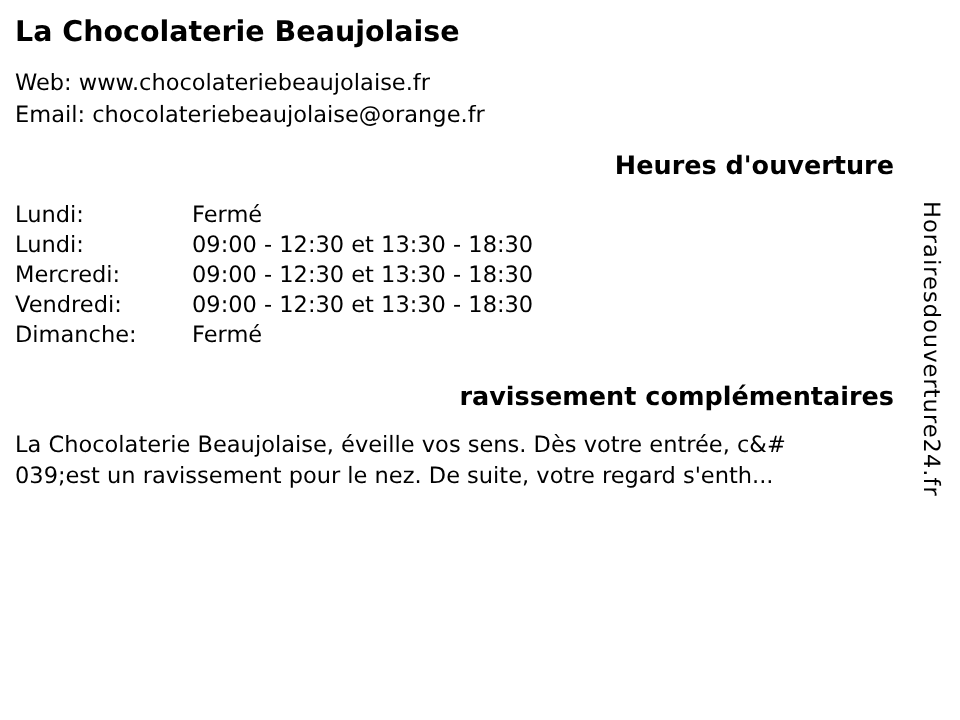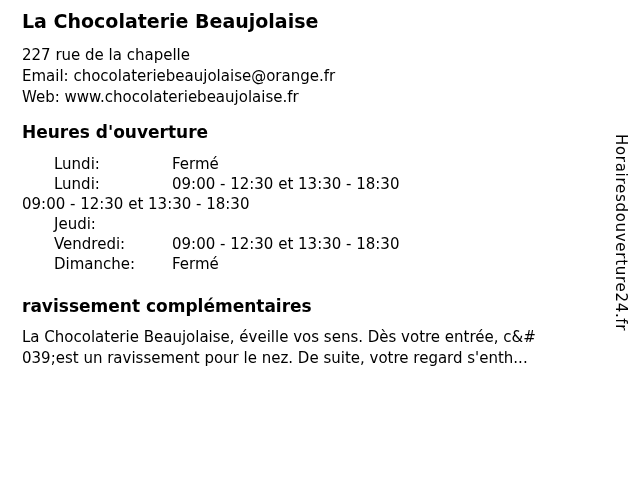--- a/index.html
+++ b/index.html
@@ -9,52 +9,52 @@
   }
   body {
     width: 640px;
     height: 480px;
     position: relative;
     overflow: hidden;
     color: #000000;
     font-family: "DejaVu Sans", "Liberation Sans", sans-serif;
   }
   .content {
-    padding: 10px 0 0 22px;
+    padding: 10px 0 0 10px;
     width: 586px;
   }
   .page-title {
     font-size: 19px;
     line-height: 23px;
     font-weight: bold;
     margin: 0 0 12px 0;
   }
   .contact-block {
     font-size: 15px;
     line-height: 21px;
   }
   .section-heading {
     font-size: 17px;
     line-height: 21px;
     font-weight: bold;
     margin: 14px 0 11px 0;
+    text-align: right;
   }
   .section-heading.info {
     margin: 22px 0 7px 0;
   }
   .hours-table {
     font-size: 15px;
     line-height: 20px;
   }
   .hours-row { display: flex; }
   .hours-day {
     display: inline-block;
     width: 118px;
     flex: 0 0 118px;
-    margin-left: 32px;
   }
   .hours-value { display: inline-block; }
   .info-text {
     font-size: 15px;
     line-height: 21px;
     white-space: pre-line;
     width: 600px;
     margin-top: 10px;
   }
   .watermark {
@@ -69,41 +69,40 @@
   }
 </style>
 </head>
 <body>
 
 <div class="content">
 
   <h1 class="page-title">La Chocolaterie Beaujolaise</h1>
 
   <div class="contact-block">
-    <div>227 rue de la chapelle</div>
+    <div>Web: www.chocolateriebeaujolaise.fr</div>
     <div>Email: chocolateriebeaujolaise@orange.fr</div>
-    <div>Web: www.chocolateriebeaujolaise.fr</div>
   </div>
 
   <h2 class="section-heading">Heures d'ouverture</h2>
 
   <div class="hours-table">
     <div class="hours-row">
       <span class="hours-day">Lundi:</span>
       <span class="hours-value">Fermé</span>
     </div>
     <div class="hours-row">
       <span class="hours-day">Lundi:</span>
       <span class="hours-value">09:00 - 12:30 et 13:30 - 18:30</span>
     </div>
     <div class="hours-row">
+      <span class="hours-day">Mercredi:</span>
       <span class="hours-value">09:00 - 12:30 et 13:30 - 18:30</span>
     </div>
     <div class="hours-row">
-      <span class="hours-day">Jeudi:</span>
     </div>
     <div class="hours-row">
       <span class="hours-day">Vendredi:</span>
       <span class="hours-value">09:00 - 12:30 et 13:30 - 18:30</span>
     </div>
     <div class="hours-row">
     </div>
     <div class="hours-row">
       <span class="hours-day">Dimanche:</span>
       <span class="hours-value">Fermé</span>

